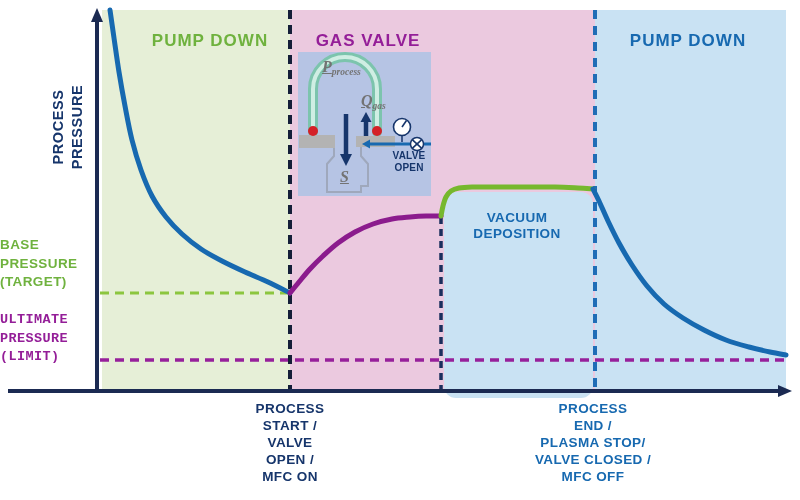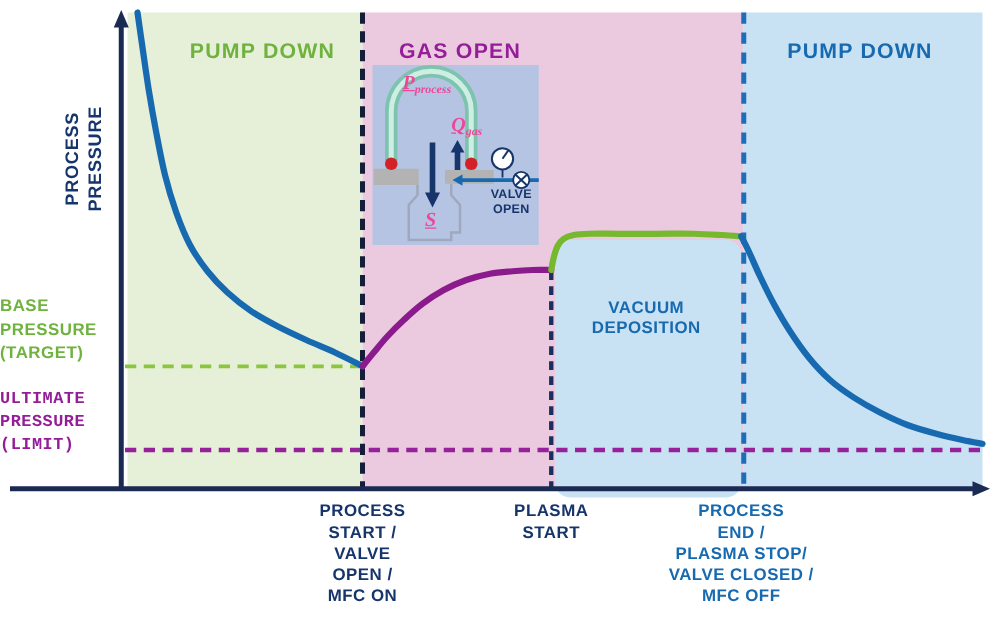--- a/index.html
+++ b/index.html
@@ -8,23 +8,23 @@
   svg{position:absolute;left:0;top:0;}
   .lbl{position:absolute;font-weight:bold;white-space:pre-line;text-align:center;
        font-size:13.5px;line-height:17px;letter-spacing:0.4px;}
   .navy{color:#16356b;}
   .green{color:#6fb23e;}
   .purple{color:#941e98;}
   .blue{color:#1769b0;}
   .phase-lbl{font-size:17px;letter-spacing:1px;line-height:16px;}
   .right-lbl{text-align:left;line-height:18.5px;}
   .rot{transform:rotate(-90deg);font-size:14.5px;line-height:19px;letter-spacing:0.6px;}
-  .vd-lbl{line-height:15.5px;margin-top:28px;}
+  .vd-lbl{line-height:15.5px;}
   .inset-lbl{position:absolute;font-family:"Liberation Serif",serif;font-style:italic;
-             font-weight:bold;color:#ec4899;font-size:16px;text-decoration:underline;}
+             font-weight:bold;color:#737373;font-size:16px;text-decoration:underline;}
   .inset-lbl .sub{font-size:9.5px;font-style:italic;vertical-align:-3px;}
   .valve-lbl{font-size:10px;line-height:11.5px;letter-spacing:0.2px;}
 </style>
 </head>
 <body>
 
 <div id="stage">
 
   <svg id="chart" width="800" height="500" viewBox="0 0 800 500">
     <g id="g-phases">
@@ -79,40 +79,38 @@
         <polygon points="97,8 91,22 103,22" fill="#1b2a52"></polygon>
         <line x1="8" y1="391" x2="779" y2="391" stroke="#1b2a52" stroke-width="4"></line>
         <polygon points="792,391 778,385 778,397" fill="#1b2a52"></polygon>
       </g>
   </svg>
 
   <div class="lbl navy rot" style="left:-18px;top:108px;width:172px;">PROCESS
 PRESSURE</div>
 
   <div class="lbl green phase-lbl" style="left:130px;top:33px;width:160px;">PUMP DOWN</div>
-  <div class="lbl purple phase-lbl" style="left:288px;top:33px;width:160px;">GAS OPEN</div>
+  <div class="lbl purple phase-lbl" style="left:288px;top:33px;width:160px;">GAS VALVE</div>
   <div class="lbl blue phase-lbl" style="left:608px;top:33px;width:160px;">PUMP DOWN</div>
 
   <div class="lbl blue vd-lbl" style="left:437px;top:210px;width:160px;">VACUUM
 DEPOSITION</div>
 
   <div class="lbl green right-lbl" style="left:0px;top:236px;width:92px;">BASE
 PRESSURE
 (TARGET)</div>
   <div class="lbl purple right-lbl" style="left:0px;top:311px;width:92px;font-family:Liberation Mono, monospace;">ULTIMATE
 PRESSURE
 (LIMIT)</div>
 
   <div class="lbl navy" style="left:210px;top:400px;width:160px;">PROCESS
 START /
 VALVE
 OPEN /
 MFC ON</div>
-  <div class="lbl navy" style="left:361px;top:400px;width:160px;">PLASMA
-START</div>
   <div class="lbl blue" style="left:513px;top:400px;width:160px;">PROCESS
 END /
 PLASMA STOP/
 VALVE CLOSED /
 MFC OFF</div>
 
   <div class="inset-lbl" style="left:322px;top:58px;"><span>P</span><span class="sub">process</span></div>
   <div class="inset-lbl" style="left:347px;top:92px;margin-left:14px;"><span>Q</span><span class="sub">gas</span></div>
   <div class="inset-lbl" style="left:340px;top:168px;">S</div>
   <div class="lbl navy valve-lbl" style="left:379px;top:150px;width:60px;">VALVE

